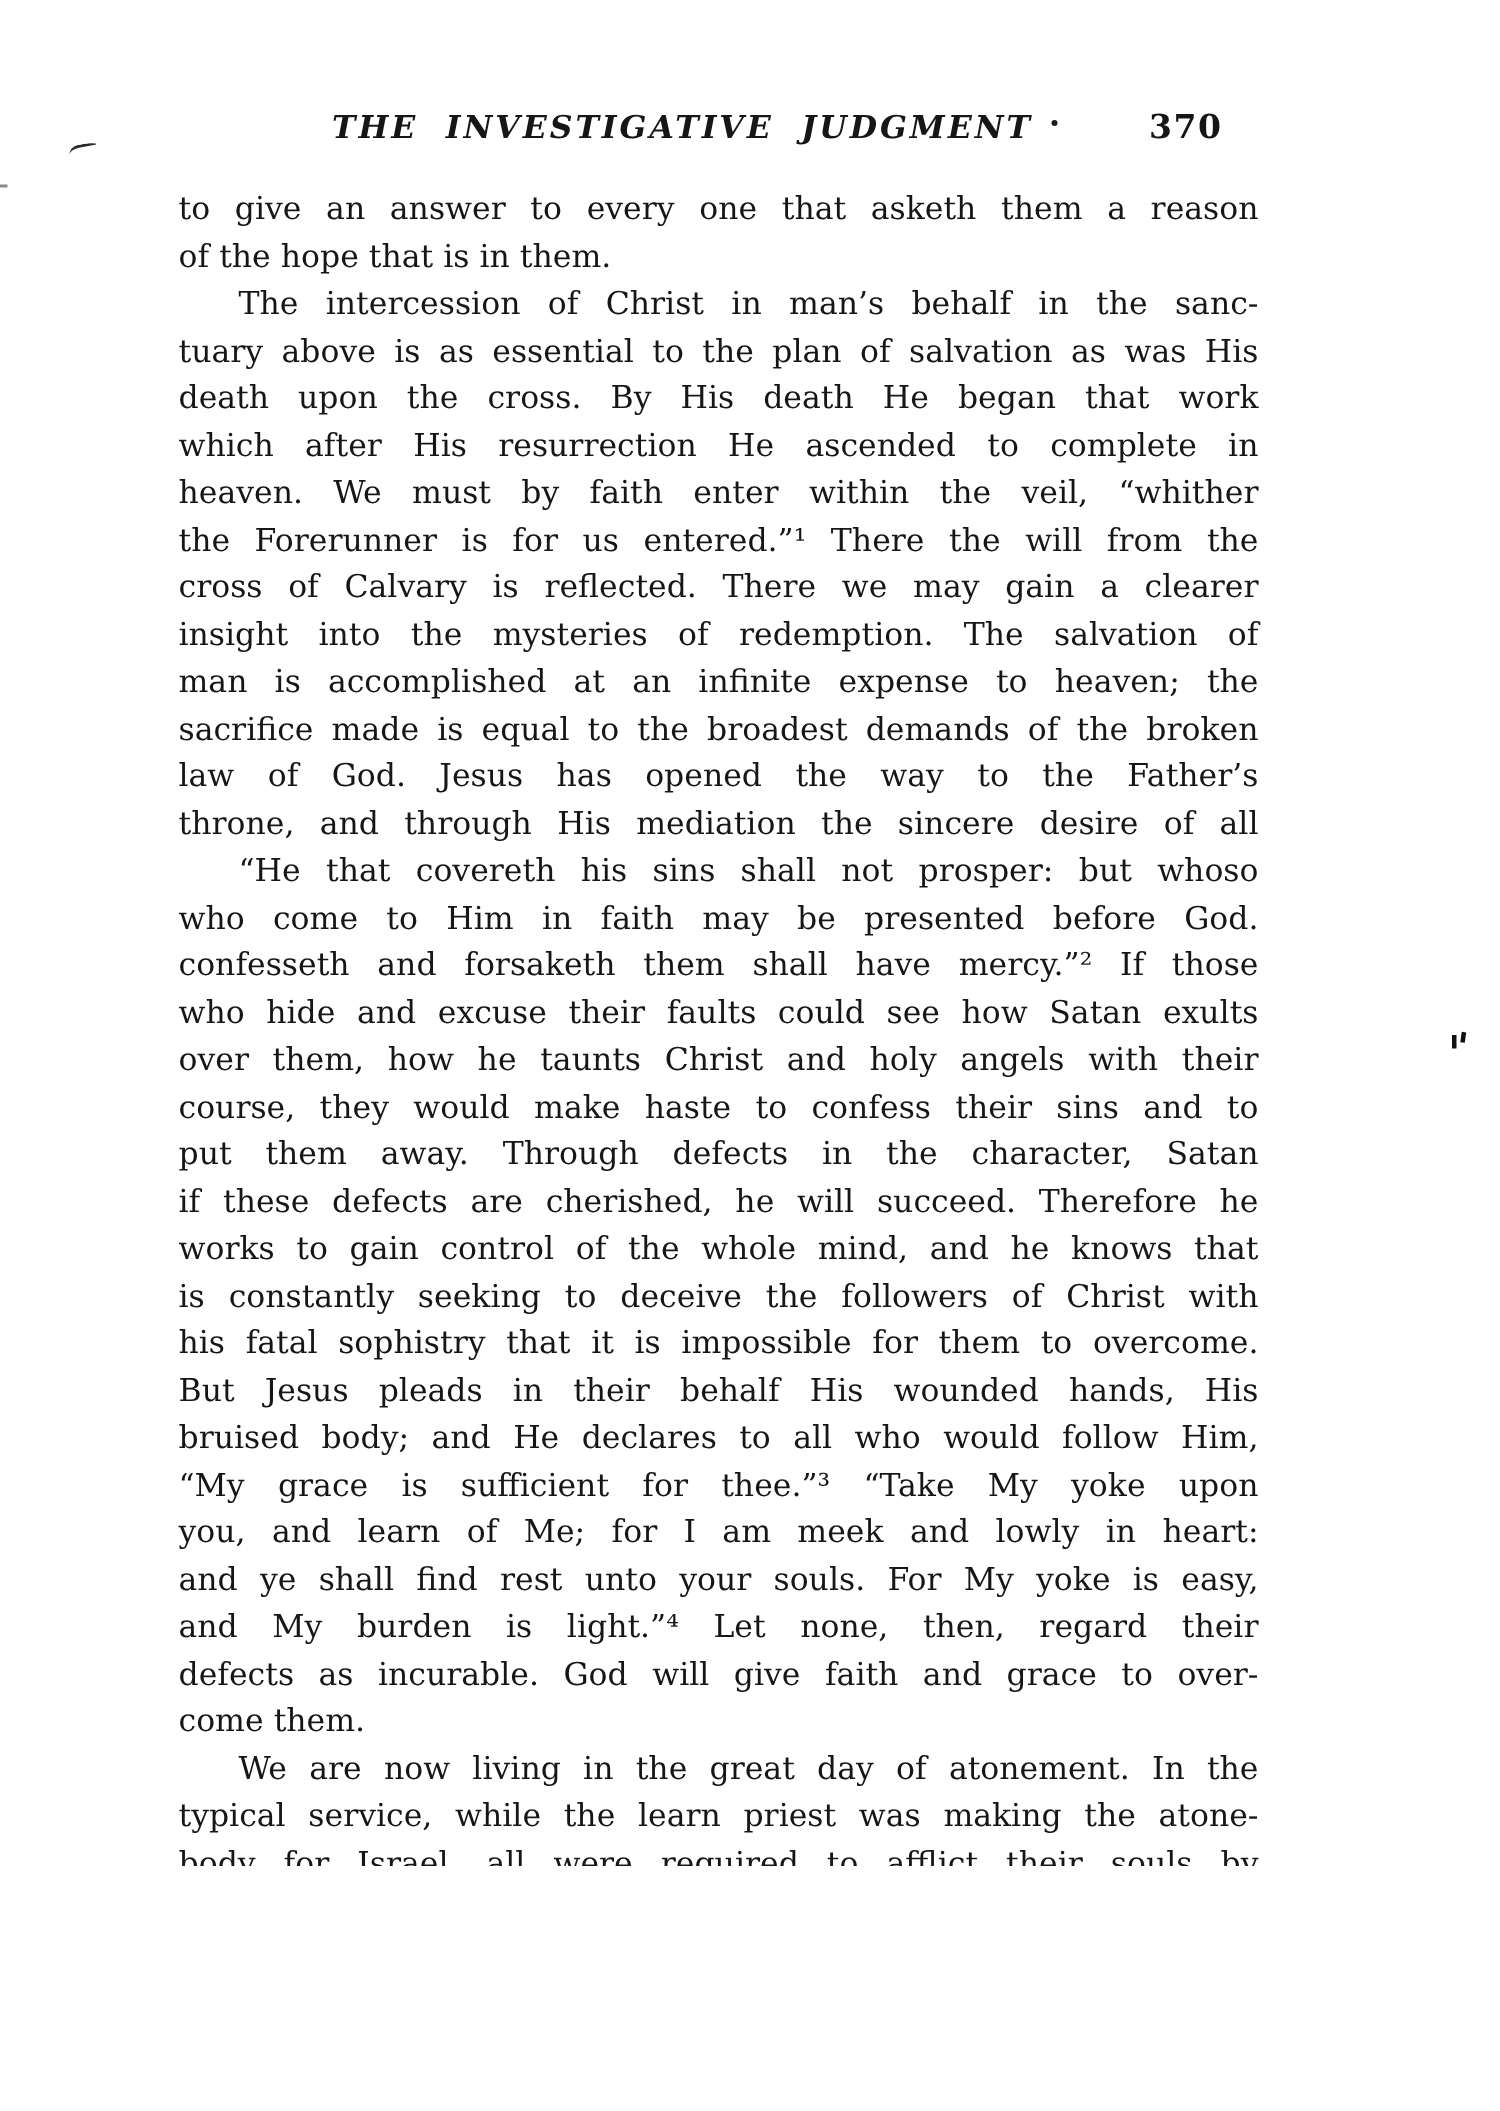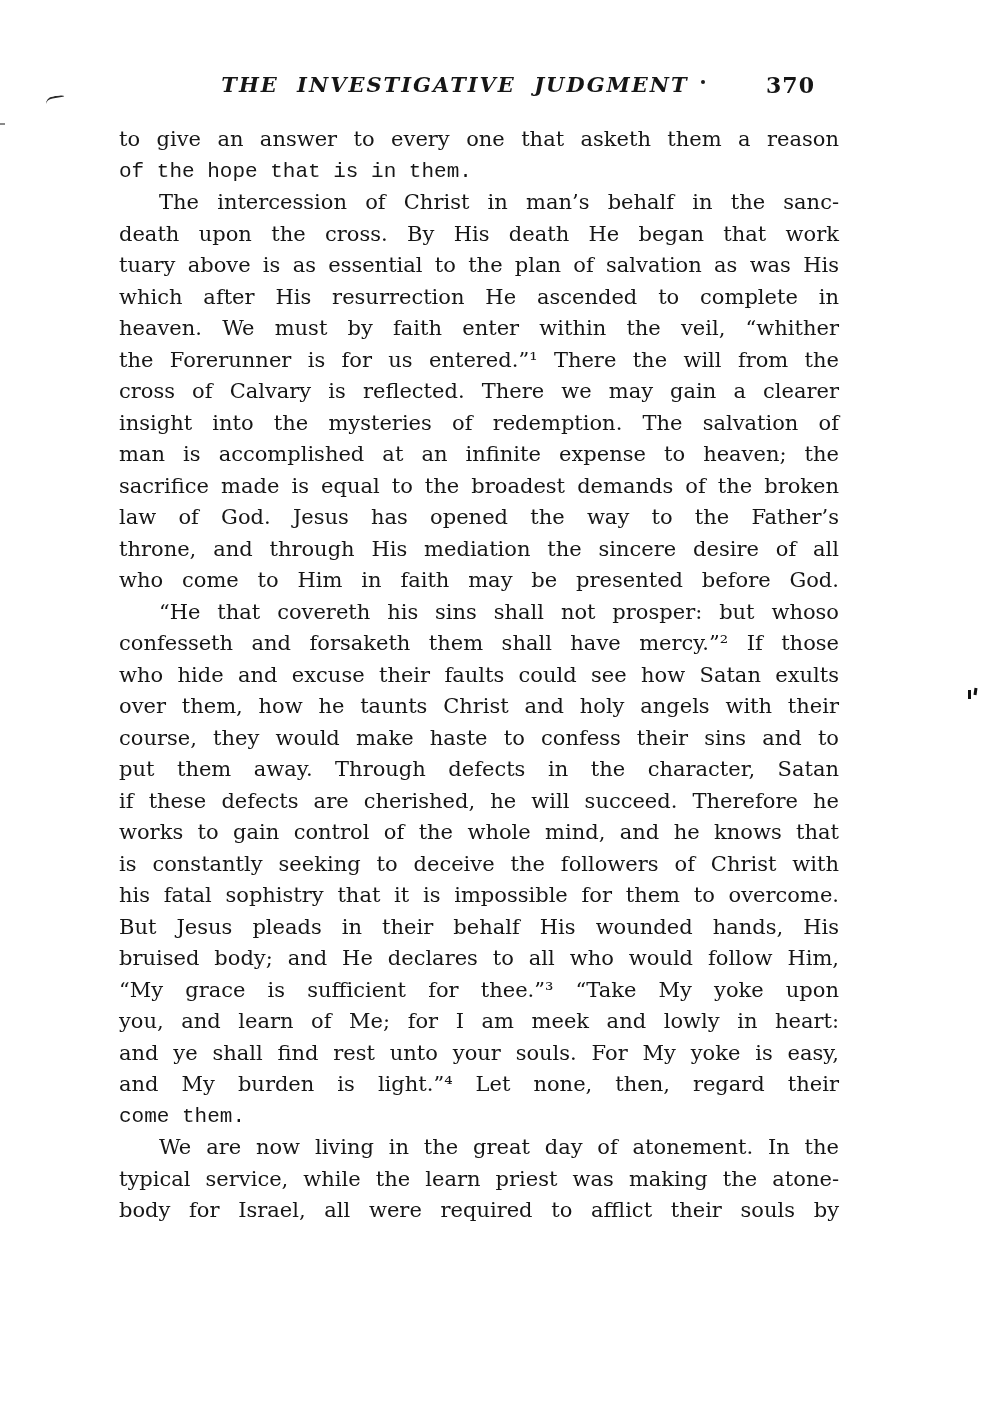--- a/index.html
+++ b/index.html
@@ -57,21 +57,21 @@
   .body-line {
     width: 720px;
     box-sizing: border-box;
     text-align: justify;
     text-align-last: justify;
     white-space: nowrap;
     overflow: visible;
     margin-left: 24px;
   }
   .body-line.indent { padding-left: 40px; }
-  .body-line.endline { text-align-last: left; font-family: Liberation Mono, monospace; }
+  .body-line.endline { text-align-last: left; }
   
   #footnotes {
     position: absolute;
     top: 1278px;
     left: 113px;
     display: flex;
     gap: 24px;
     font-size: 18.5px;
     white-space: nowrap;
   }
@@ -140,48 +140,49 @@
 
   <div id="running-head">
     <div id="chapter-title">THE INVESTIGATIVE JUDGMENT</div>
     <div id="page-number">370</div>
   </div>
 
   <div id="text-column">
       <div class="body-line">to give an answer to every one that asketh them a reason</div>
       <div class="body-line endline">of the hope that is in them.</div>
       <div class="body-line indent">The intercession of Christ in man’s behalf in the sanc-</div>
+      <div class="body-line">tuary above is as essential to the plan of salvation as was His</div>
       <div class="body-line">death upon the cross. By His death He began that work</div>
-      <div class="body-line">tuary above is as essential to the plan of salvation as was His</div>
       <div class="body-line">which after His resurrection He ascended to complete in</div>
       <div class="body-line">heaven. We must by faith enter within the veil, “whither</div>
       <div class="body-line">the Forerunner is for us entered.”¹ There the will from the</div>
       <div class="body-line">cross of Calvary is reflected. There we may gain a clearer</div>
       <div class="body-line">insight into the mysteries of redemption. The salvation of</div>
       <div class="body-line">man is accomplished at an infinite expense to heaven; the</div>
       <div class="body-line">sacrifice made is equal to the broadest demands of the broken</div>
       <div class="body-line">law of God. Jesus has opened the way to the Father’s</div>
       <div class="body-line">throne, and through His mediation the sincere desire of all</div>
+      <div class="body-line indent">“He that covereth his sins shall not prosper: but whoso</div>
       <div class="body-line">who come to Him in faith may be presented before God.</div>
-      <div class="body-line indent">“He that covereth his sins shall not prosper: but whoso</div>
       <div class="body-line">confesseth and forsaketh them shall have mercy.”² If those</div>
       <div class="body-line">who hide and excuse their faults could see how Satan exults</div>
       <div class="body-line">over them, how he taunts Christ and holy angels with their</div>
       <div class="body-line">course, they would make haste to confess their sins and to</div>
       <div class="body-line">put them away. Through defects in the character, Satan</div>
       <div class="body-line">if these defects are cherished, he will succeed. Therefore he</div>
       <div class="body-line">works to gain control of the whole mind, and he knows that</div>
       <div class="body-line">is constantly seeking to deceive the followers of Christ with</div>
       <div class="body-line">his fatal sophistry that it is impossible for them to overcome.</div>
       <div class="body-line">But Jesus pleads in their behalf His wounded hands, His</div>
       <div class="body-line">bruised body; and He declares to all who would follow Him,</div>
       <div class="body-line">“My grace is sufficient for thee.”³ “Take My yoke upon</div>
       <div class="body-line">you, and learn of Me; for I am meek and lowly in heart:</div>
       <div class="body-line">and ye shall find rest unto your souls. For My yoke is easy,</div>
       <div class="body-line">and My burden is light.”⁴ Let none, then, regard their</div>
+      <div class="body-line">defects as incurable. God will give faith and grace to over-</div>
       <div class="body-line endline">come them.</div>
       <div class="body-line indent">We are now living in the great day of atonement. In the</div>
       <div class="body-line">typical service, while the learn priest was making the atone-</div>
       <div class="body-line">body for Israel, all were required to afflict their souls by</div>
     </div>
 
   <div id="footnotes">
     <span>¹ Heb. 6:20.</span>
     <span>² Prov. 28:13.</span>
     <span>³ 2 Cor. 12:9.</span>

